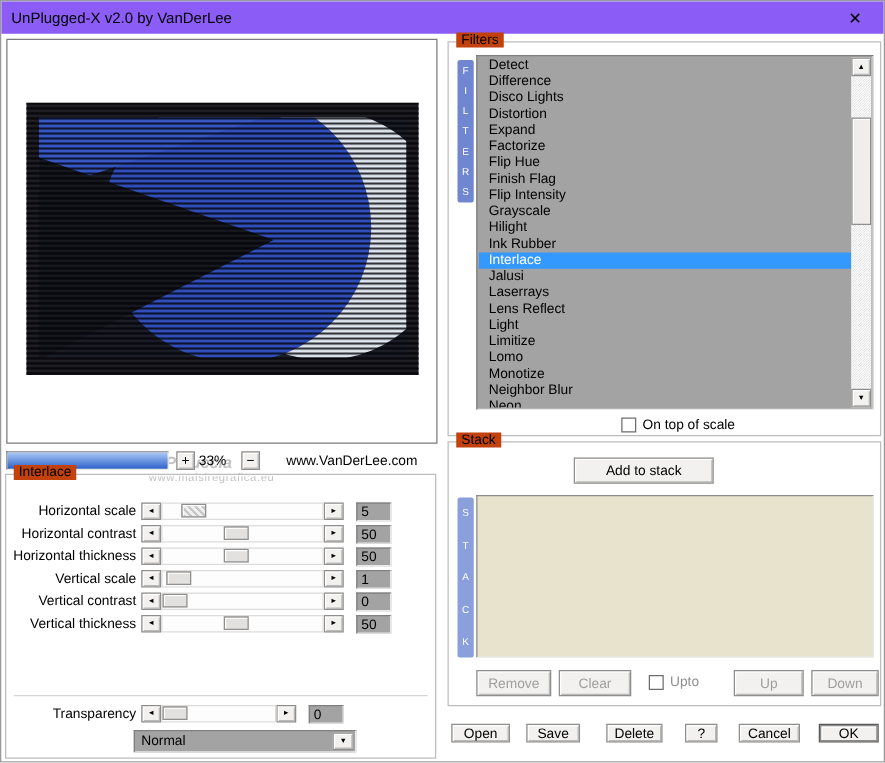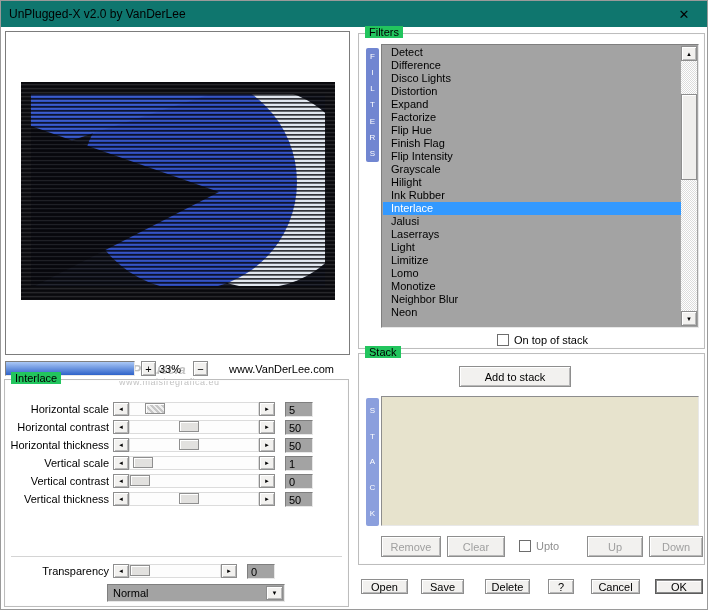--- a/index.html
+++ b/index.html
@@ -1,32 +1,32 @@
 <!DOCTYPE html>
 <html style="--selection: #3399ff; --filters-bar: #7186d1; --stack-bar: #8b9fdd; --stack-bg: #e7e3cd; --progress-top: #aac8f6; --progress-bottom: #2e62c9;"><head>
 <meta charset="utf-8">
 <style>
   * { box-sizing: border-box; margin: 0; padding: 0; }
   html,body { background:#d8d8d8; }
   body { font-family:"Liberation Sans", sans-serif; font-size:11px; color:#000; }
   .win { position:relative; width:708px; height:610px; background:#fff; border:1px solid #9a9a9a; overflow:hidden; }
 
   
-  .titlebar { height:26px; display:flex; align-items:center; padding:0 8px; background:#0f766e; }
+  .titlebar { height:26px; display:flex; align-items:center; padding:0 8px; background:#8b5cf6; }
   .title { font-size:12px; }
   .close { margin-left:auto; width:30px; height:22px; display:flex; align-items:center; justify-content:center; font-size:13px; cursor:pointer; }
 
   
   .btn3d { font:inherit; font-size:11px; background:#f2f1ef; border:1px solid #8e8e8e;
            box-shadow: inset 1px 1px 0 #ffffff, inset -1px -1px 0 #b9b9b9;
            display:flex; align-items:center; justify-content:center; cursor:pointer; }
   .btn3d.disabled { color:#9f9f9f; }
   .sunken { background:#a3a3a3; border:1px solid; border-color:#7f7f7f #e8e8e8 #e8e8e8 #7f7f7f; }
   .groupbox { position:absolute; border:1px solid #bdbdbd; box-shadow: inset 0 0 0 1px #fdfdfd; }
-  .legend { position:absolute; top:-8px; left:6px; background:#22c55e; padding:0 4px; font-size:11px; }
+  .legend { position:absolute; top:-8px; left:6px; background:#c2410c; padding:0 4px; font-size:11px; }
   .checkbox { width:12px; height:12px; background:#fff; border:1px solid #6d6d6d; display:inline-block; flex:none; }
 
   
   .preview { position:absolute; left:4px; top:30px; width:345px; height:324px; background:#fff; border:1px solid #7c7c7c; }
   .preview-img { position:absolute; left:15px; top:50px; width:314px; height:218px; }
   .wm { position:absolute; left:98px; top:282px; color:#c3c3c3; line-height:12px; }
   .wm1 { font-size:13px; font-weight:bold; font-style:italic; }
   .wm2 { font-size:9px; letter-spacing:0.5px; }
 
   
@@ -241,36 +241,37 @@
           <div class="list-item">Factorize</div>
           <div class="list-item">Flip Hue</div>
           <div class="list-item">Finish Flag</div>
           <div class="list-item">Flip Intensity</div>
           <div class="list-item">Grayscale</div>
           <div class="list-item">Hilight</div>
           <div class="list-item">Ink Rubber</div>
           <div class="list-item selected">Interlace</div>
           <div class="list-item">Jalusi</div>
           <div class="list-item">Laserrays</div>
+          <div class="list-item">Lens Reflect</div>
           <div class="list-item">Light</div>
           <div class="list-item">Limitize</div>
           <div class="list-item">Lomo</div>
           <div class="list-item">Monotize</div>
           <div class="list-item">Neighbor Blur</div>
           <div class="list-item">Neon</div>
         </div>
       <div class="vscroll">
         <button class="btn3d scroll-btn scroll-up">▲</button>
         <div class="scroll-thumb"></div>
         <button class="btn3d scroll-btn scroll-down">▼</button>
       </div>
     </div>
     <div class="ontop">
       <span class="checkbox"></span>
-      <span>On top of stack</span>
+      <span>On top of scale</span>
     </div>
   </div>
 
   <div class="groupbox g-stack">
     <span class="legend">Stack</span>
     <button class="btn3d add-btn">Add to stack</button>
     <div class="vbar stack">
         <span>S</span>
         <span>T</span>
         <span>A</span>

